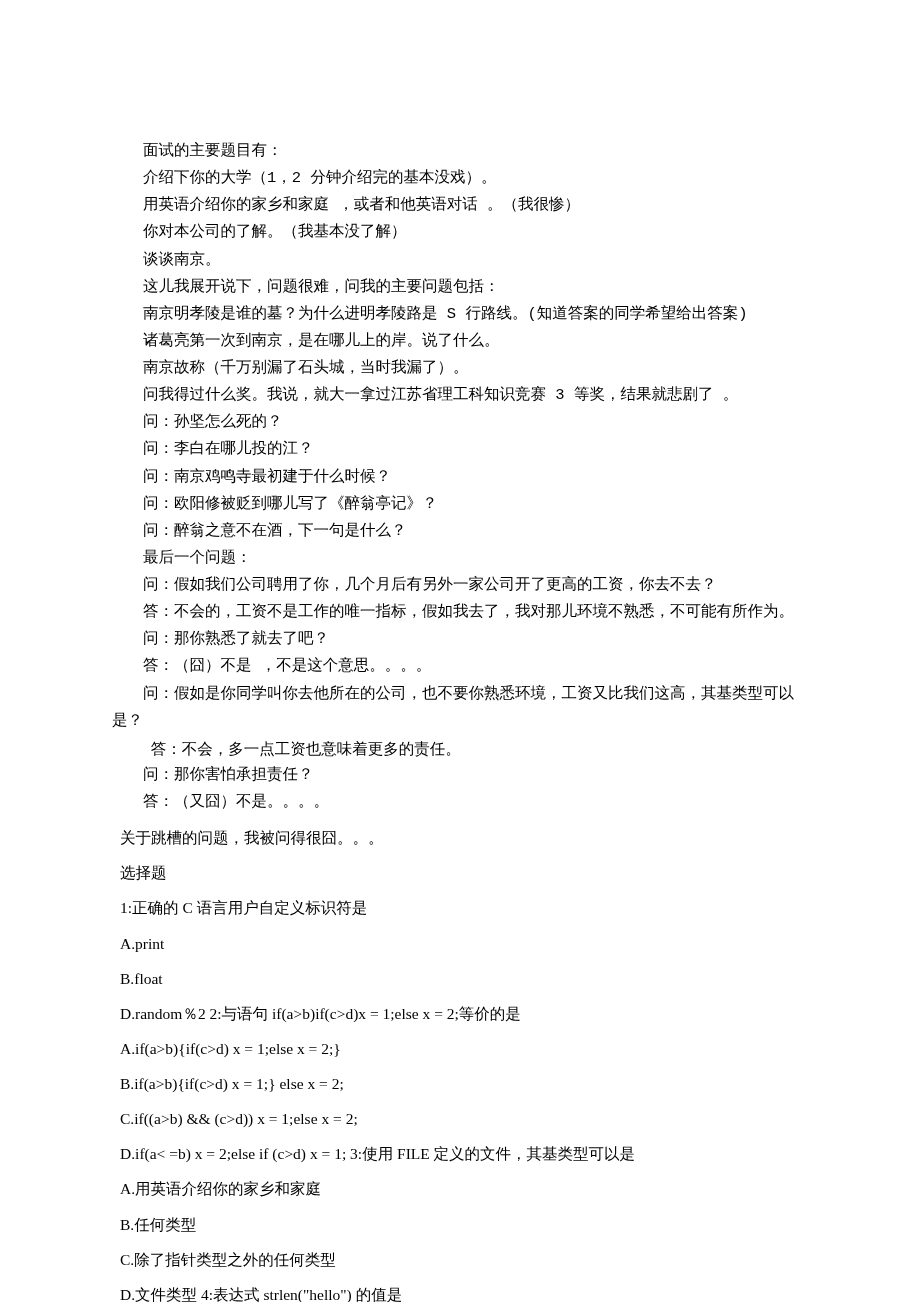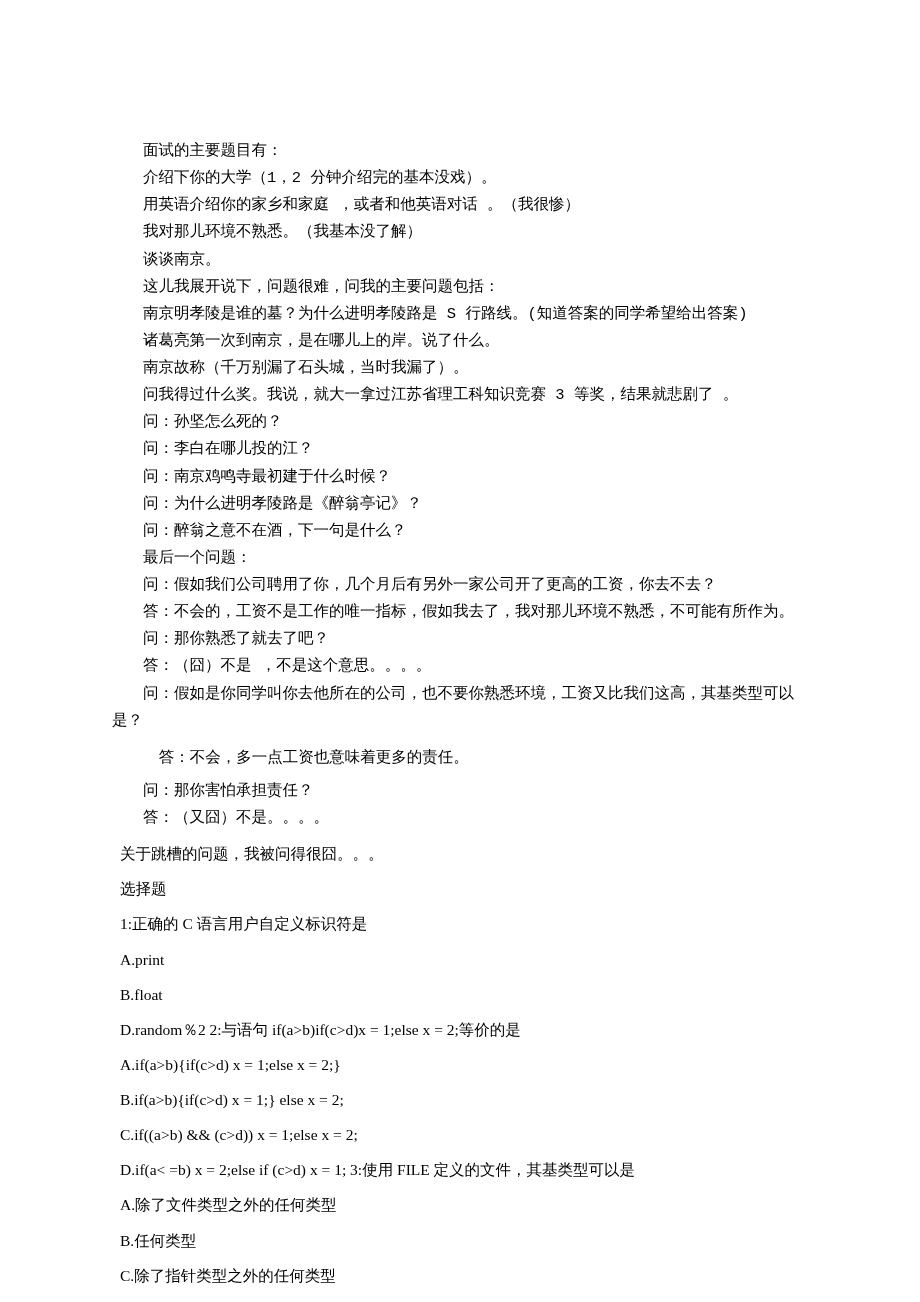--- a/index.html
+++ b/index.html
@@ -20,61 +20,61 @@
   .para {
     margin: 0;
     text-indent: 2em;
     font-family: Liberation Mono, monospace;
   }
   .para-no-indent {
     margin: 8px;
     text-indent: 0;
   }
   .para-extra-indent {
-    margin: 8px;
+    margin: 0;
     text-indent: 2.5em;
   }
 </style>
 </head>
 <body>
 
 <div class="page">
   <div id="content">
       <p class="para">面试的主要题目有：</p>
       <p class="para">介绍下你的大学（1，2 分钟介绍完的基本没戏）。</p>
       <p class="para">用英语介绍你的家乡和家庭 ，或者和他英语对话 。（我很惨）</p>
-      <p class="para">我对那儿环境不熟悉。（我基本没了解）</p>
+      <p class="para">你对本公司的了解。（我基本没了解）</p>
       <p class="para">谈谈南京。</p>
       <p class="para">这儿我展开说下，问题很难，问我的主要问题包括：</p>
       <p class="para">南京明孝陵是谁的墓？为什么进明孝陵路是 S 行路线。(知道答案的同学希望给出答案)</p>
       <p class="para">诸葛亮第一次到南京，是在哪儿上的岸。说了什么。</p>
       <p class="para">南京故称（千万别漏了石头城，当时我漏了）。</p>
       <p class="para">问我得过什么奖。我说，就大一拿过江苏省理工科知识竞赛 3 等奖，结果就悲剧了 。</p>
       <p class="para">问：孙坚怎么死的？</p>
       <p class="para">问：李白在哪儿投的江？</p>
       <p class="para">问：南京鸡鸣寺最初建于什么时候？</p>
-      <p class="para">问：为什么进明孝陵路是《醉翁亭记》？</p>
+      <p class="para">问：欧阳修被贬到哪儿写了《醉翁亭记》？</p>
       <p class="para">问：醉翁之意不在酒，下一句是什么？</p>
       <p class="para">最后一个问题：</p>
       <p class="para">问：假如我们公司聘用了你，几个月后有另外一家公司开了更高的工资，你去不去？</p>
       <p class="para">答：不会的，工资不是工作的唯一指标，假如我去了，我对那儿环境不熟悉，不可能有所作为。</p>
       <p class="para">问：那你熟悉了就去了吧？</p>
       <p class="para">答：（囧）不是 ，不是这个意思。。。。</p>
       <p class="para">问：假如是你同学叫你去他所在的公司，也不要你熟悉环境，工资又比我们这高，其基类型可以是？</p>
       <p class="para-extra-indent">答：不会，多一点工资也意味着更多的责任。</p>
       <p class="para">问：那你害怕承担责任？</p>
       <p class="para">答：（又囧）不是。。。。</p>
       <p class="para-no-indent">关于跳槽的问题，我被问得很囧。。。</p>
       <p class="para-no-indent">选择题</p>
       <p class="para-no-indent">1:正确的 C 语言用户自定义标识符是</p>
       <p class="para-no-indent">A.print</p>
       <p class="para-no-indent">B.float</p>
       <p class="para-no-indent">D.random％2 2:与语句 if(a&gt;b)if(c&gt;d)x = 1;else x = 2;等价的是</p>
       <p class="para-no-indent">A.if(a&gt;b){if(c&gt;d) x = 1;else x = 2;}</p>
       <p class="para-no-indent">B.if(a&gt;b){if(c&gt;d) x = 1;} else x = 2;</p>
       <p class="para-no-indent">C.if((a&gt;b) &amp;&amp; (c&gt;d)) x = 1;else x = 2;</p>
       <p class="para-no-indent">D.if(a&lt; =b) x = 2;else if (c&gt;d) x = 1; 3:使用 FILE 定义的文件，其基类型可以是</p>
-      <p class="para-no-indent">A.除了文件类型之外的任何类型</p>
+      <p class="para-no-indent">A.用英语介绍你的家乡和家庭</p>
       <p class="para-no-indent">B.任何类型</p>
       <p class="para-no-indent">C.除了指针类型之外的任何类型</p>
       <p class="para-no-indent">D.文件类型 4:表达式 strlen("hello") 的值是</p>
     </div>
 </div>
 
 </body></html>

